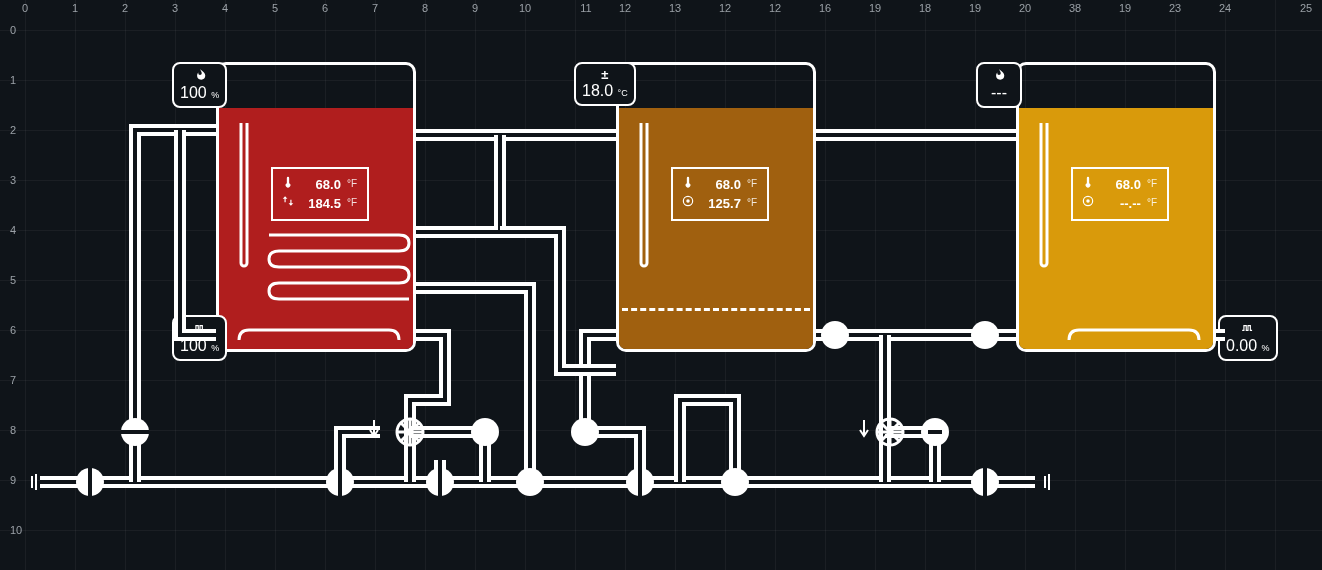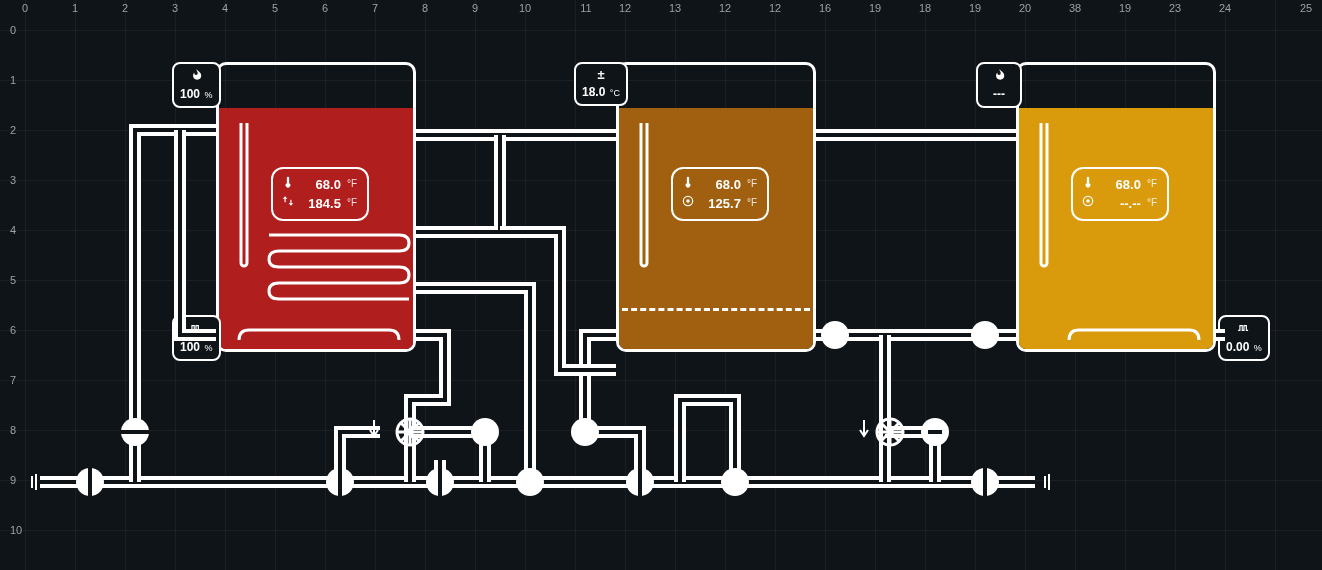--- a/index.html
+++ b/index.html
@@ -56,42 +56,42 @@
   .tank-yellow .fill { background: #d99a0b; }
   .dashed-level {
     position: absolute;
     left: 3px; right: 3px;
     height: 0;
     border-top: 3px dashed #fff;
   }
   .info-box {
     position: absolute;
     border: 2px solid #fff;
-    border-radius: 12px;
+    border-radius: 0;
     padding: 6px 10px 6px 8px;
     font-size: 13px;
     font-weight: 600;
     line-height: 18px;
     white-space: nowrap;
     background: rgba(255,255,255,0.0);
   }
   .info-row { display: flex; align-items: center; gap: 6px; }
   .info-row .val { min-width: 40px; text-align: right; }
   .info-row .unit { font-size: 10px; font-weight: 400; opacity: 0.85; align-self: flex-end; padding-bottom: 1px; }
   .badge {
     position: absolute;
     background: #0f1419;
     border: 2px solid #fff;
     border-radius: 8px;
     padding: 4px 6px;
     text-align: center;
     min-width: 30px;
   }
   .badge .icon { display:block; line-height: 14px; }
-  .badge .value { font-size: 12px; font-weight: 700; }
+  .badge .value { font-size: 16px; font-weight: 400; }
   .badge .unit { font-size: 9px; font-weight: 400; }
   .icon-svg { width: 14px; height: 14px; display: inline-block; }
   
   .svg-stage {
     position: absolute;
     left: 0; top: 0;
     width: 1322px;
     height: 570px;
     pointer-events: none;
   }

